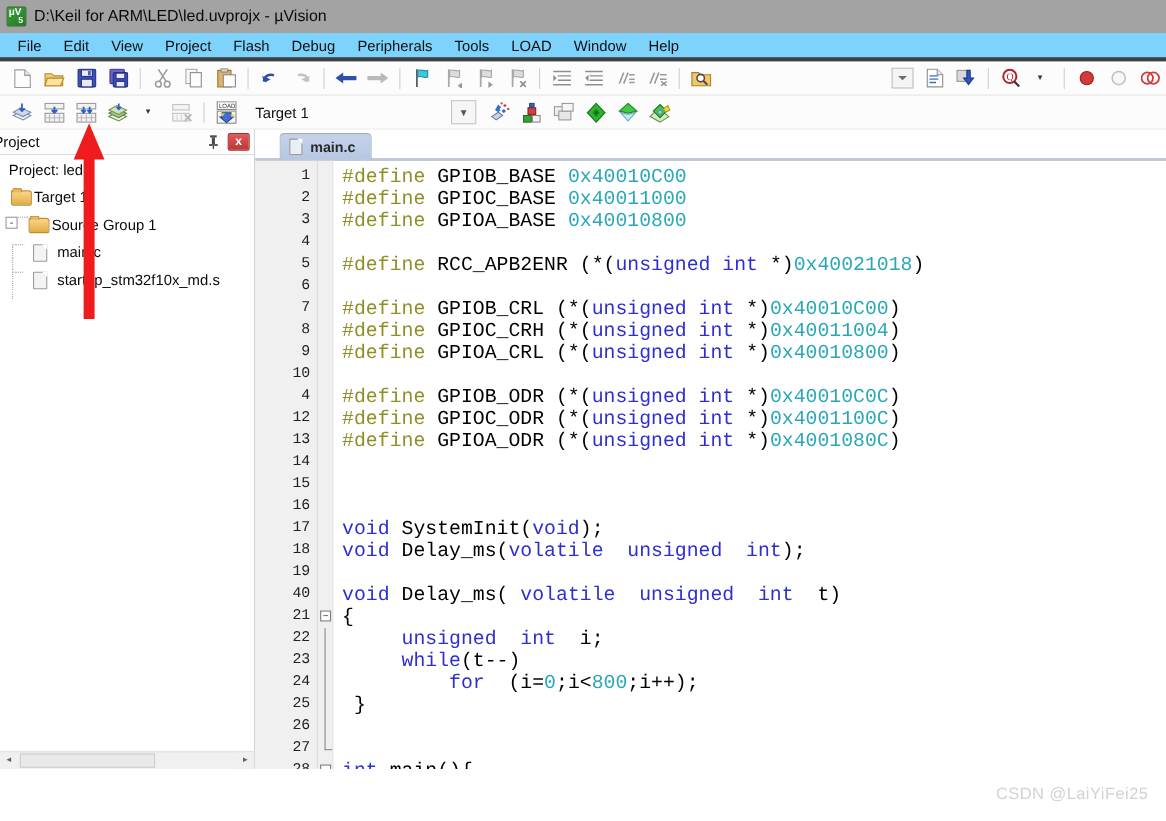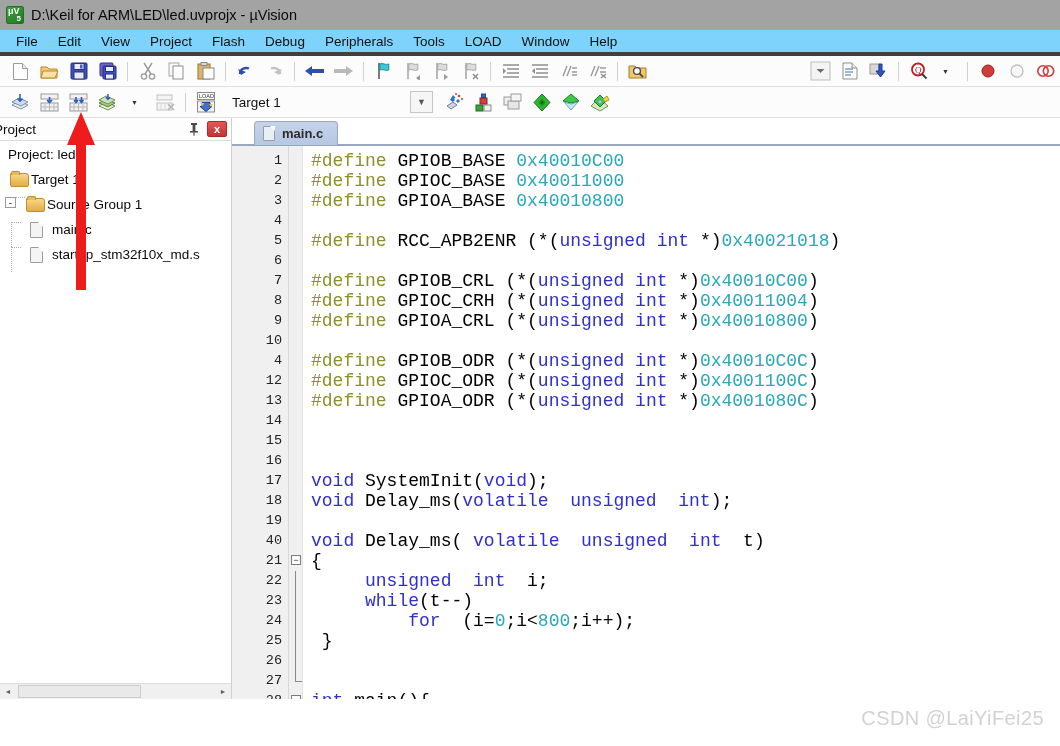--- a/index.html
+++ b/index.html
@@ -220,21 +220,21 @@
   .k-kw   { color:#2f2fd0; }            
   .k-num  { color:#2ba8b8; }            
   .k-txt  { color:#000000; }
 
   
   #red-arrow { position:absolute; left:64px; top:112px; width:34px; height:178px; pointer-events:none; }
 
   
   #watermark {
     position:absolute; right:16px; bottom:16px;
-    font-size:20px; color:#d2d2d2; letter-spacing:.4px;
+    font-size:15px; color:#d2d2d2; letter-spacing:.4px;
     font-family:"Liberation Sans",sans-serif;
   }
 </style>
 </head>
 <body>
 
 <div id="titlebar">
   <div id="app-icon"></div>
   <div id="title-text">D:\Keil for ARM\LED\led.uvprojx - µVision</div>
 </div>

